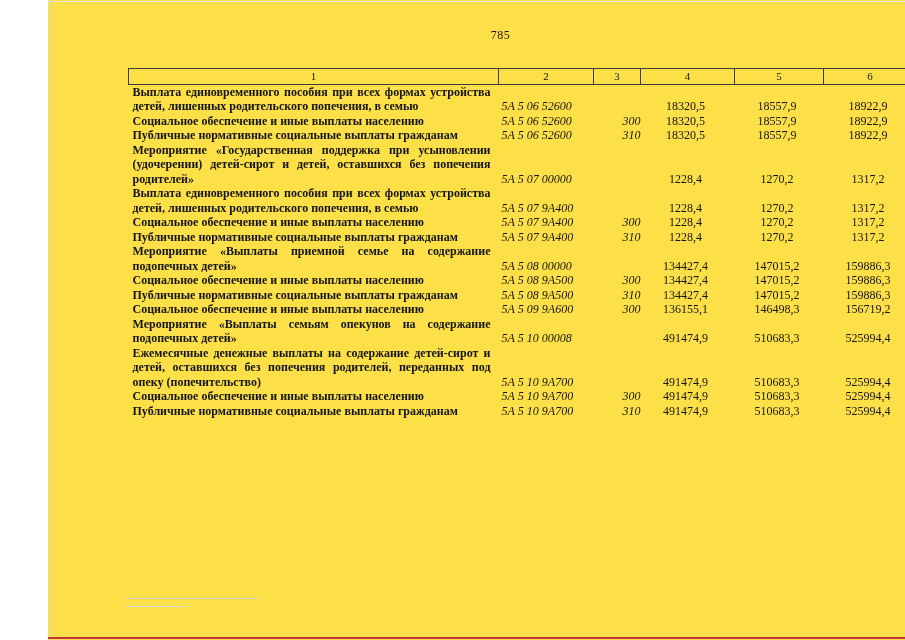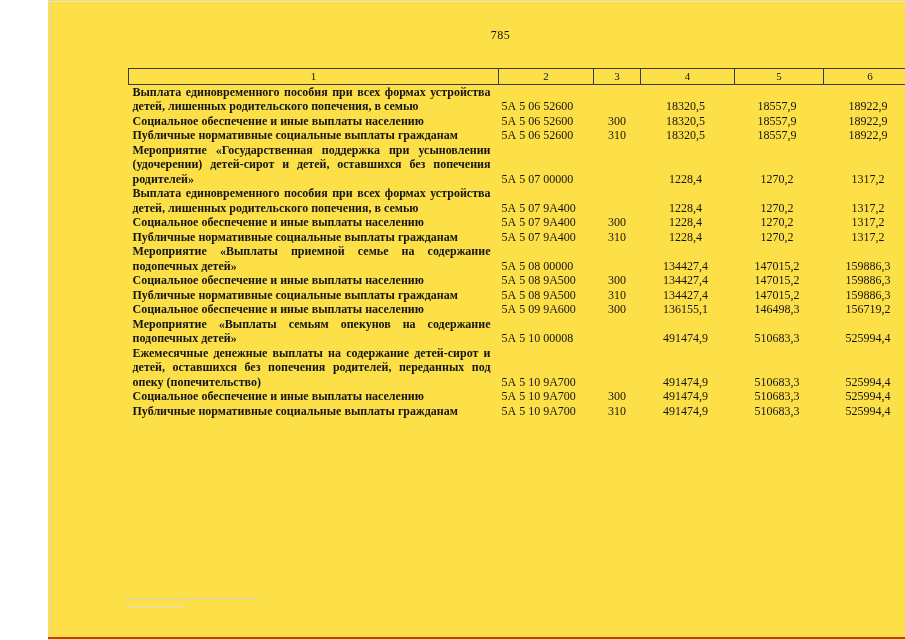--- a/index.html
+++ b/index.html
@@ -61,23 +61,25 @@
   }
   table.budget-table tbody td.name {
     text-align: justify;
     padding-left: 4px;
     padding-right: 8px;
     font-weight: bold;
   }
   table.budget-table tbody td.code {
     padding-left: 3px;
     white-space: nowrap;
+    font-style: italic;
   }
   table.budget-table tbody td.vr {
-    text-align: center;
+    text-align: right;
+    font-style: italic;
   }
   table.budget-table tbody td.num {
     text-align: center;
     padding-right: 4px;
     white-space: nowrap;
   }
 
   .scan-mark-1 { position: absolute; left: 78px;  top: 598px; width: 132px; height: 1px; background: #cfcfcc; }
   .scan-mark-2 { position: absolute; left: 78px;  top: 606px; width: 60px;  height: 1px; background: #dcdcda; }
   .red-line    { position: absolute; left: 0; bottom: 1px; width: 100%; height: 2px; background: #c23434; }

